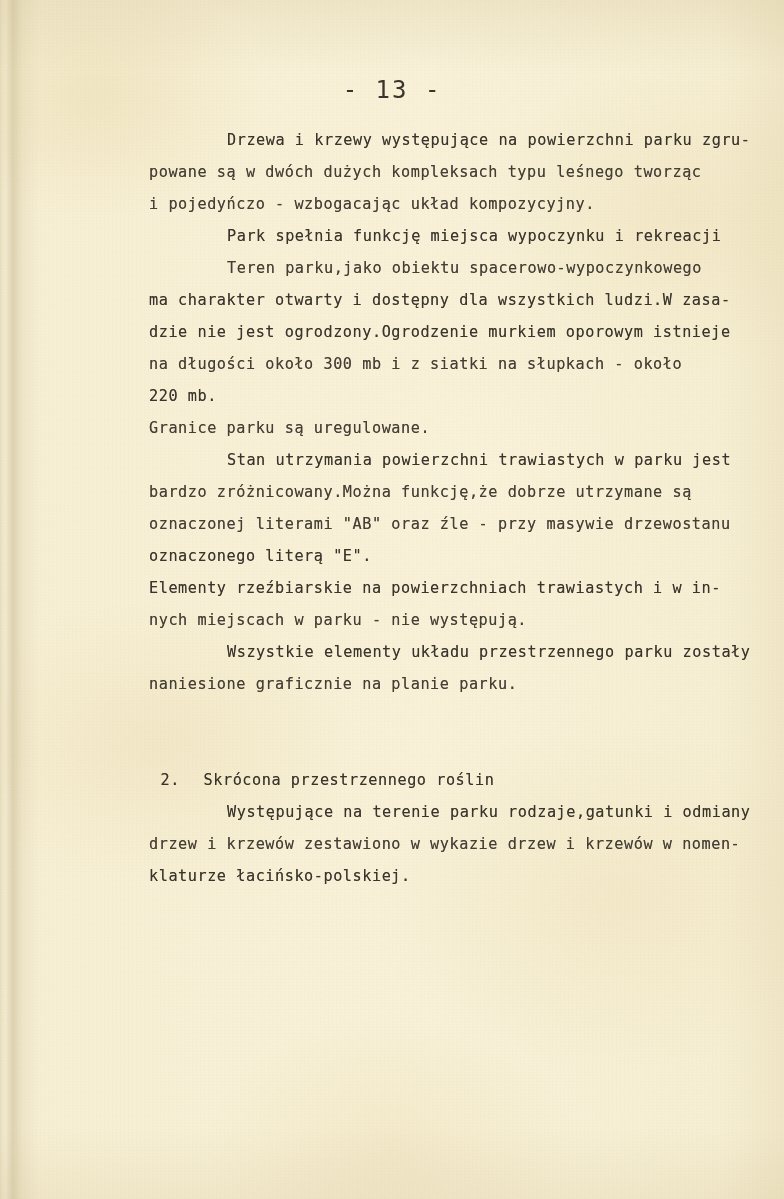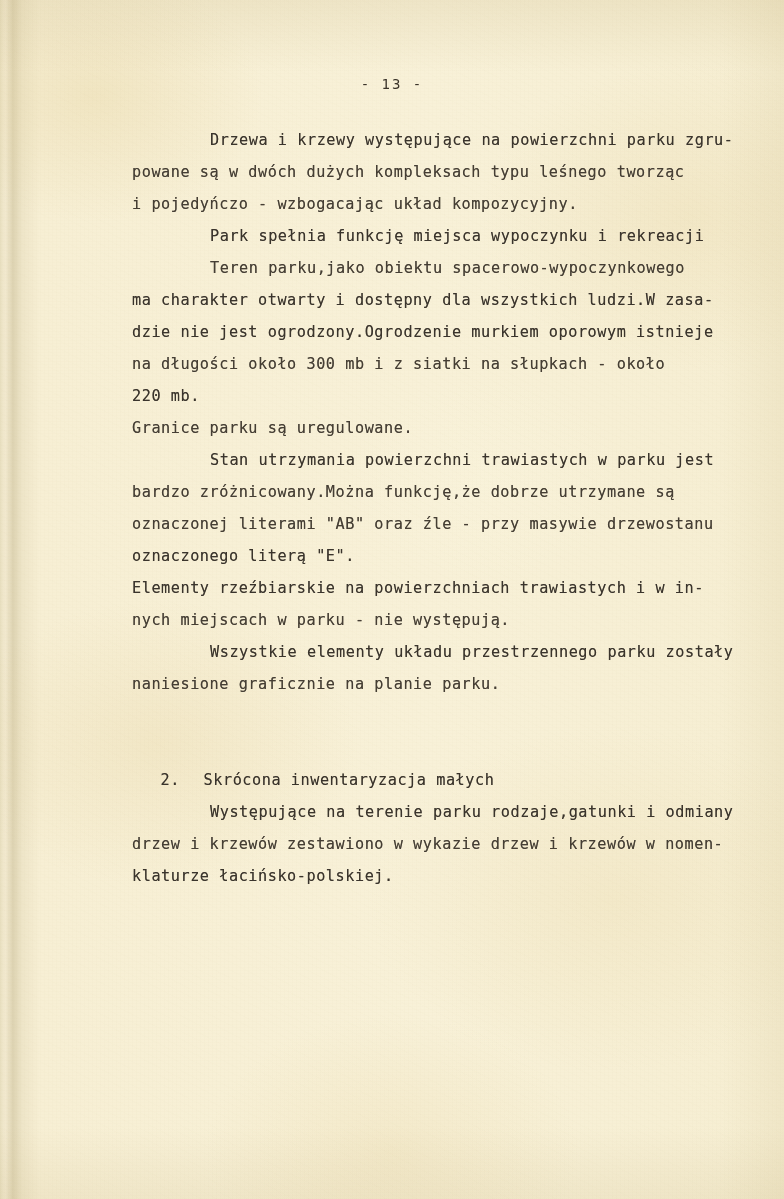--- a/index.html
+++ b/index.html
@@ -64,41 +64,41 @@
     z-index: 2;
   }
 
   
   .folio {
     position: absolute;
     top: 76px;
     left: 0;
     width: 784px;
     text-align: center;
-    font-size: 14px;
+    font-size: 24px;
     letter-spacing: 2px;
     color: #3b342a;
   }
 
   .body {
     position: absolute;
     top: 124px;
     left: 83px;
     width: 690px;
   }
 
   .line {
     position: relative;
     height: 32px;
     line-height: 32px;
     font-size: 15.2px;
     letter-spacing: .55px;
     color: #37312a;
     white-space: pre;
-    margin-left: 49px;           
+    margin-left: 66px;           
     text-shadow: 0 0 .6px rgba(55,49,42,.55);
   }
 
   .line.indent { padding-left: 78px; }
 
   
   .ink-1 { color: #3a342c; }
   .ink-2 { color: #453e34; }
 
   .gap { height: 32px; }
@@ -161,21 +161,21 @@
       </div>
 
       <div>
         <div class="line indent ink-1">Wszystkie elementy układu przestrzennego parku zostały</div>
         <div class="line ink-2">naniesione graficznie na planie parku.</div>
       </div>
 
       <div class="gap"></div>
 
       <div class="numbered">
-        <span class="num">2.</span><span>Skrócona inwentaryzacja małych</span>
+        <span class="num">2.</span><span>Skrócona przestrzennego roślin</span>
       </div>
 
       <div class="gap"></div>
 
       <div>
         <div class="line indent ink-1">Występujące na terenie parku rodzaje,gatunki i odmiany</div>
         <div class="line ink-2">drzew i krzewów zestawiono w wykazie drzew i krzewów w nomen-</div>
         <div class="line ink-1">klaturze łacińsko-polskiej.</div>
       </div>
 

